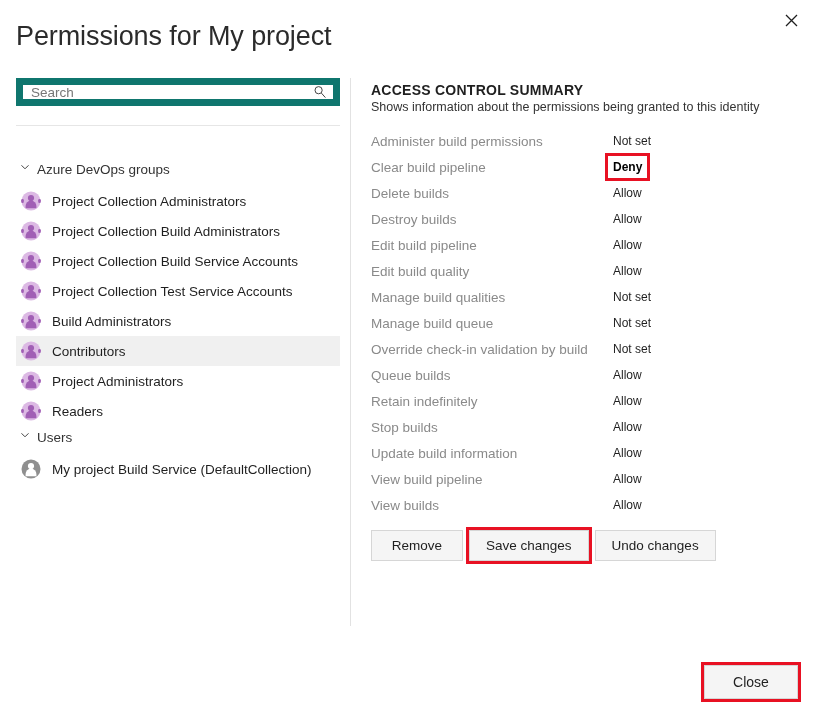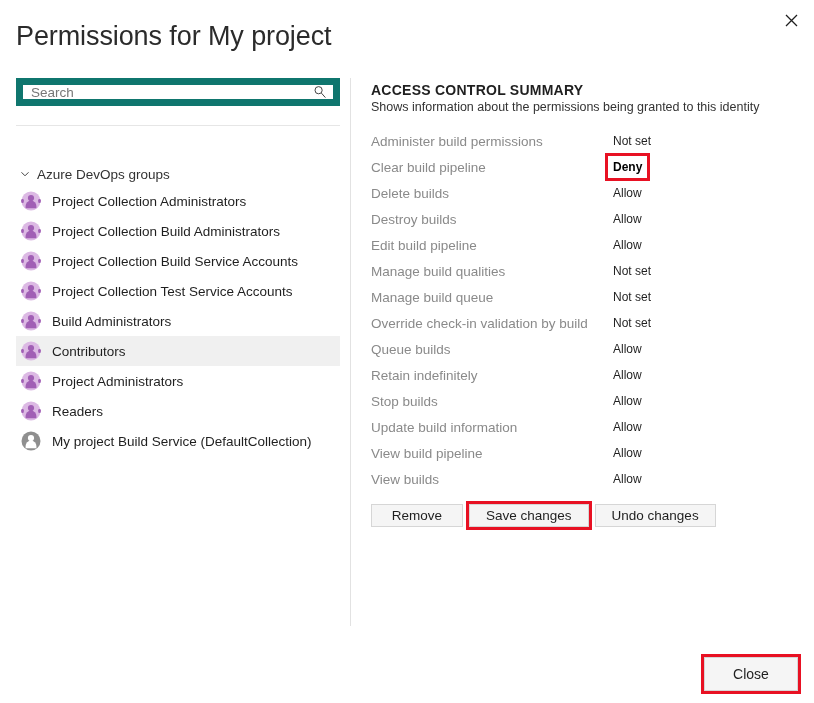--- a/index.html
+++ b/index.html
@@ -55,21 +55,21 @@
     flex: 1; border: none; outline: none; background: transparent;
     font-family: "Liberation Sans", sans-serif;
     font-size: 13.5px; color: #666; padding: 0 6px 0 8px; height: 100%;
   }
   .search-input::placeholder { color: #777777; opacity: 1; }
   .search-icon { width: 26px; display: flex; align-items: center; justify-content: center; cursor: pointer; }
 
   .tree { position: absolute; left: 0; top: 84px; width: 350px; }
 
   .tree-group-header {
-    display: flex; align-items: center; gap: 7px;
+    display: flex; align-items: flex-start; gap: 7px;
     height: 24px; padding-left: 20px; cursor: pointer;
   }
   .chev { width: 10px; height: 10px; display:block; }
   .tree-group-label { font-size: 13.5px; color: #333; }
 
   .tree-item {
     display: flex; align-items: center; gap: 10px;
     height: 30px; margin: 0 10px 0 16px; padding-left: 4px;
     cursor: pointer;
   }
@@ -109,30 +109,30 @@
     outline: 3px solid #e81123; outline-offset: 3px;
   }
 
   .clear-link {
     margin-top: 21px; font-size: 13.5px; color: #1f1f1f; cursor: pointer;
     display: inline-block;
   }
 
   .btn-row { margin-top: 12px; display: flex; gap: 6px; }
   .btn {
-    height: 23px; min-width: 92px; padding: 0 16px;
+    height: 31px; min-width: 92px; padding: 0 16px;
     background: #f5f5f5; border: 1px solid #d6d6d6;
     font-family: "Liberation Sans", sans-serif;
     font-size: 13.5px; color: #1f1f1f; cursor: pointer;
     display: inline-flex; align-items: center; justify-content: center;
   }
   .btn.red-outline { outline: 3px solid #e81123; outline-offset: 0px; position: relative; z-index: 2; }
 
   
-  .footer { position: absolute; right: 16px; bottom: 12px; }
+  .footer { position: absolute; right: 16px; bottom: 4px; }
   .btn-close {
     width: 94px; height: 34px;
     background: #f5f5f5; border: 1px solid #d6d6d6;
     font-family: "Liberation Sans", sans-serif;
     font-size: 14px; color: #1f1f1f; cursor: pointer;
     display: inline-flex; align-items: center; justify-content: center;
     outline: 3px solid #e81123; outline-offset: 0;
   }
 </style>
 </head>
@@ -259,20 +259,28 @@
         <svg class="avatar" viewBox="0 0 22 22">
           <circle cx="11" cy="11" r="9.5" fill="#dcb9e4"></circle>
           <circle cx="11" cy="8" r="3.1" fill="#a15fb5"></circle>
           <path d="M5.6 18.2 v-2.2 a5.4 5.4 0 0 1 10.8 0 v2.2 Z" fill="#a15fb5"></path>
           <rect x="1.2" y="9" width="2.6" height="4" rx="1.2" fill="#a15fb5"></rect>
           <rect x="18.2" y="9" width="2.6" height="4" rx="1.2" fill="#a15fb5"></rect>
         </svg>
         <span class="tree-item-label">Readers</span>
       </div>
 
+      <div class="tree-group-header" style="margin-top:4px;">
+        <span>
+          <svg class="chev" viewBox="0 0 10 10" aria-hidden="true">
+            <path d="M1.5 3.3 L5 6.8 L8.5 3.3" stroke="#444" stroke-width="1" fill="none"></path>
+          </svg>
+        </span>
+        <span class="tree-group-label">Users</span>
+      </div>
 
       <div class="tree-item">
         <svg class="avatar" viewBox="0 0 22 22">
           <circle cx="11" cy="11" r="9.5" fill="#8f8f8f"></circle>
           <circle cx="11" cy="8" r="3.1" fill="#ffffff"></circle>
           <path d="M5.6 18.2 v-2.2 a5.4 5.4 0 0 1 10.8 0 v2.2 Z" fill="#ffffff"></path>
         </svg>
         <span class="tree-item-label">My project Build Service (DefaultCollection)</span>
       </div>
 
@@ -298,20 +306,24 @@
         <tr class="perm-row">
           <td class="perm-name">Delete builds</td>
           <td class="perm-value"><span class="val">Allow</span></td>
         </tr>
         <tr class="perm-row">
           <td class="perm-name">Destroy builds</td>
           <td class="perm-value"><span class="val">Allow</span></td>
         </tr>
         <tr class="perm-row">
           <td class="perm-name">Edit build pipeline</td>
+          <td class="perm-value"><span class="val">Allow</span></td>
+        </tr>
+        <tr class="perm-row">
+          <td class="perm-name">Edit build quality</td>
           <td class="perm-value"><span class="val">Allow</span></td>
         </tr>
         <tr class="perm-row">
           <td class="perm-name">Manage build qualities</td>
           <td class="perm-value"><span class="val">Not set</span></td>
         </tr>
         <tr class="perm-row">
           <td class="perm-name">Manage build queue</td>
           <td class="perm-value"><span class="val">Not set</span></td>
         </tr>

